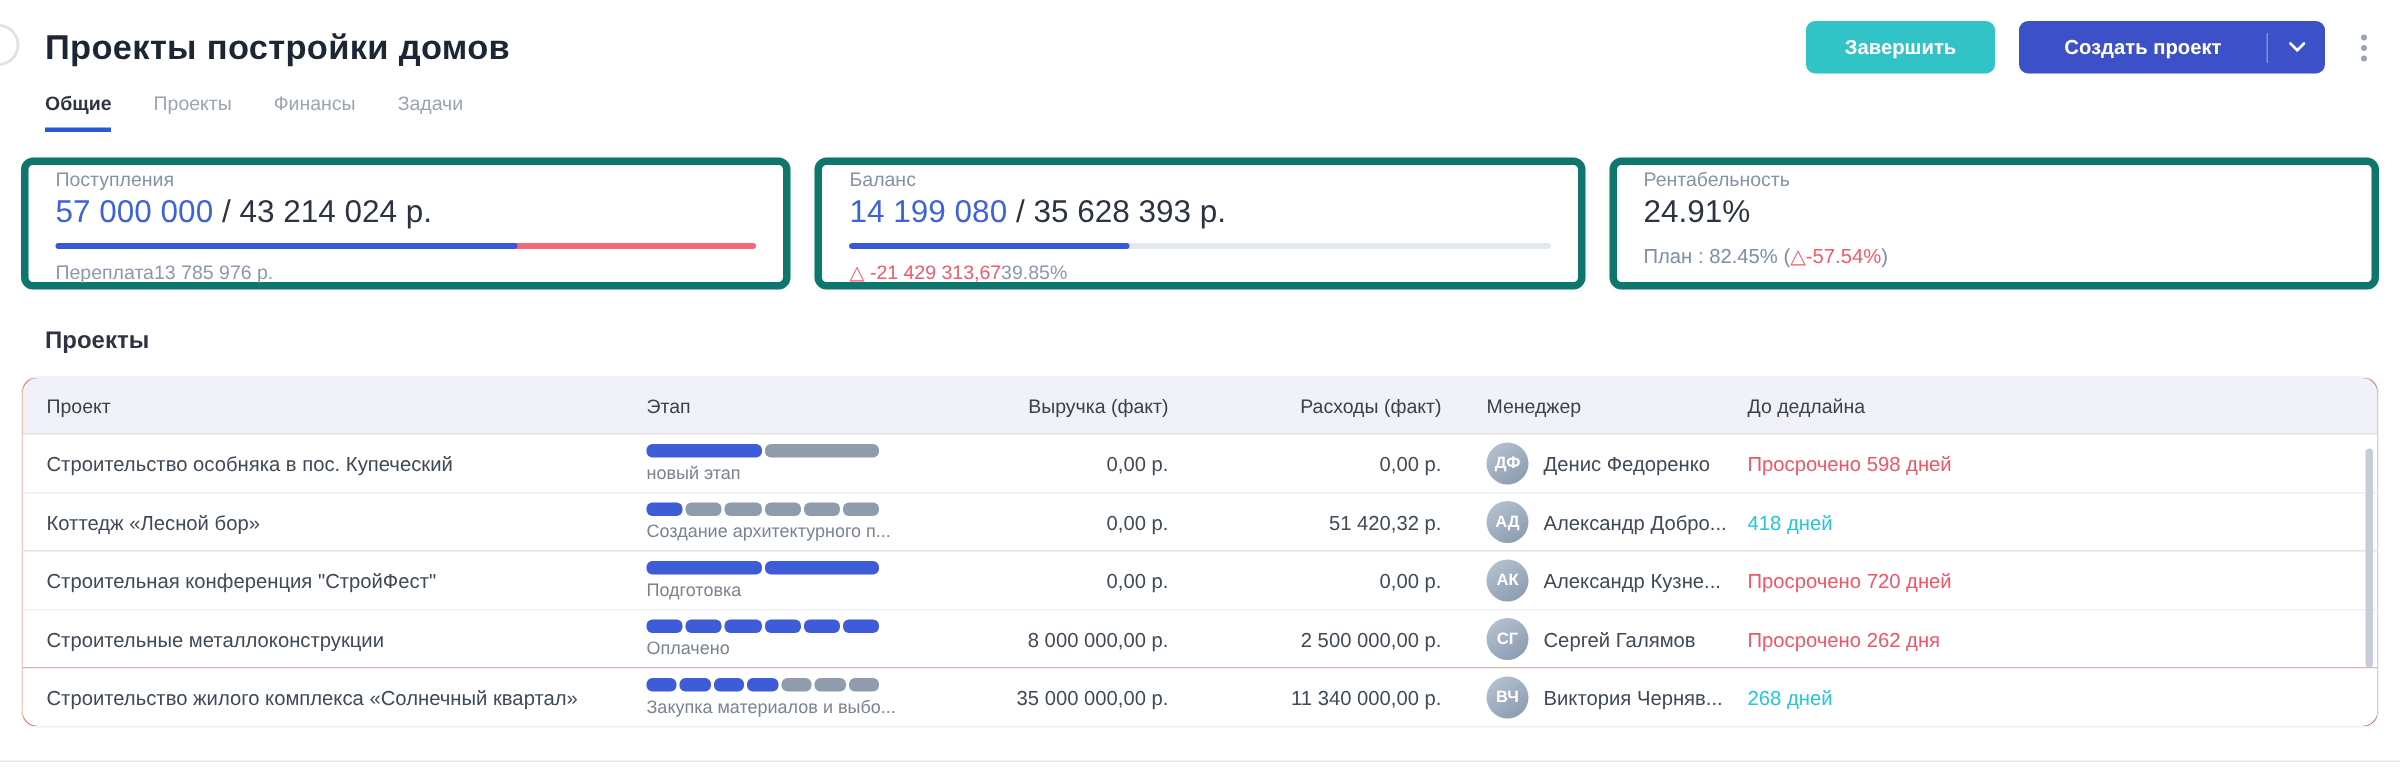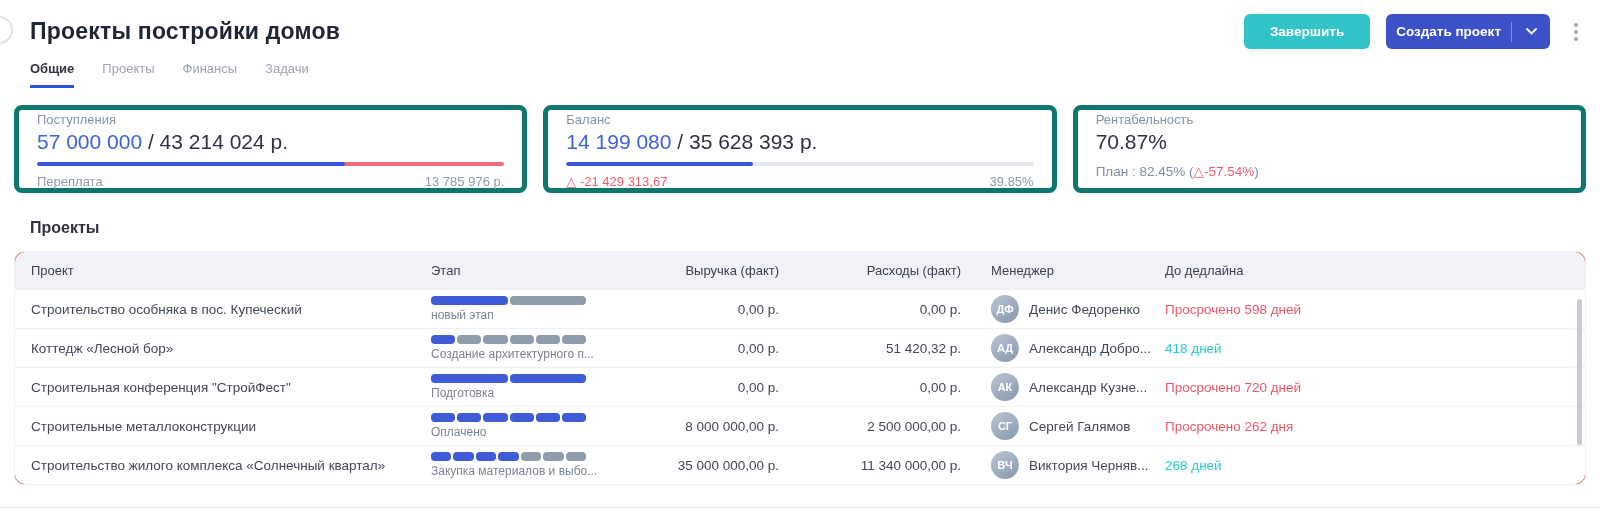--- a/index.html
+++ b/index.html
@@ -16,39 +16,39 @@
   
   .hdr{display:flex; align-items:center; padding:14px 16px 0 30px; position:relative;}
   .edge-circle{position:absolute; left:-15px; top:16px; width:28px; height:28px; border-radius:50%;
     border:2px solid #dde3ea; background:#fff;}
   .title{font-size:23px; font-weight:700; color:var(--txt-dark); letter-spacing:.2px;}
   .hdr-spacer{flex:1;}
   .btn{height:35px; border:none; border-radius:6px; font-size:13.5px; font-weight:700;
     color:#fff; cursor:pointer; font-family:inherit;}
   .btn-finish{background:var(--accent-teal); padding:0 26px; margin-right:16px;}
   .btn-create{background:var(--accent-blue); display:flex; align-items:center; padding:0; overflow:hidden;}
-  .btn-create .lbl{padding:0 10px;}
+  .btn-create .lbl{padding:0 30px;}
   .btn-create .sep{width:1px; height:20px; background:rgba(255,255,255,.35);}
   .btn-create .chev{width:38px; display:flex; align-items:center; justify-content:center; height:100%;}
   .kebab{margin-left:18px; display:flex; flex-direction:column; gap:3px; padding:6px; cursor:pointer;}
   .kebab i{width:4px; height:4px; border-radius:50%; background:#9aa5b1;}
   
   .tabs{display:flex; gap:28px; padding:12px 0 0 30px;}
   .tab{font-size:13px; color:#9aa5b1; padding-bottom:9px; cursor:pointer;}
   .tab.active{color:#2b3440; font-weight:700; border-bottom:3px solid var(--tab-blue);}
   
   .cards{display:flex; gap:16px; padding:0 14px; margin-top:17px;}
   .card{flex:1; height:88px; background:#fff; border:5px solid #0f766e; border-radius:8px;
     box-shadow:0 1px 3px rgba(24,40,63,.05); padding:2px 18px 10px;}
   .card .c-label{font-size:13px; color:#8494a8;}
   .card .c-value{font-size:21px; margin-top:3px; color:#2b3440; font-weight:500; white-space:nowrap;}
   .card .val-main{font-weight:500;}
   .card .bar{height:4px; border-radius:2px; margin-top:8px; overflow:hidden;}
   .card .bar-fill{height:100%; border-radius:2px;}
-  .card .c-foot{display:flex; justify-content:space-between; margin-top:8px; font-size:13px; color:var(--txt-gray);}
+  .card .c-foot{display:flex; margin-top:8px; font-size:13px; color:var(--txt-gray);}
   .card .plan-line{margin-top:9px; font-size:13.5px; color:#7d8ea6;}
   .card .plan-line .delta{color:var(--num-red);}
   
   .section-title{font-size:16px; font-weight:700; color:#2b3440; margin:26px 0 14px 30px;}
   
   .table{margin:0 14px; border:1px solid var(--line); border-radius:10px; position:relative; background:#c2410c;}
   .trow,.thead{display:flex; align-items:center;}
   .thead{background:#f0f2f7; height:37px; border-radius:10px 10px 0 0; font-size:13px; color:#39414d;}
   .trow{height:39px; border-top:1px solid var(--line); font-size:13.5px; color:var(--txt-body); background:#fff;}
   .trow:last-child{border-radius:0 0 10px 10px;}
@@ -126,21 +126,21 @@
     <div class="bar" style="background: rgb(228, 233, 240);">
         <div class="bar-fill" style="width: 40%; background: rgb(59, 87, 217);"></div>
       </div>
     <div class="c-foot">
       <span class="f-left" style="color: rgb(241, 91, 108);">△ -21 429 313,67</span>
       <span class="f-right">39.85%</span>
     </div>
   </div>
   <div class="card">
     <div class="c-label">Рентабельность</div>
-    <div class="c-value" style="color: rgb(43, 52, 64);">70.87%</div>
+    <div class="c-value" style="color: rgb(43, 52, 64);">24.91%</div>
     <div class="plan-line">
       <span>План : 82.45% (</span><span class="delta">△-57.54%</span><span>)</span>
     </div>
   </div>
 </div>
 
 <div class="section-title">Проекты</div>
 
 <div class="table">
   <div class="thead" id="thead">

